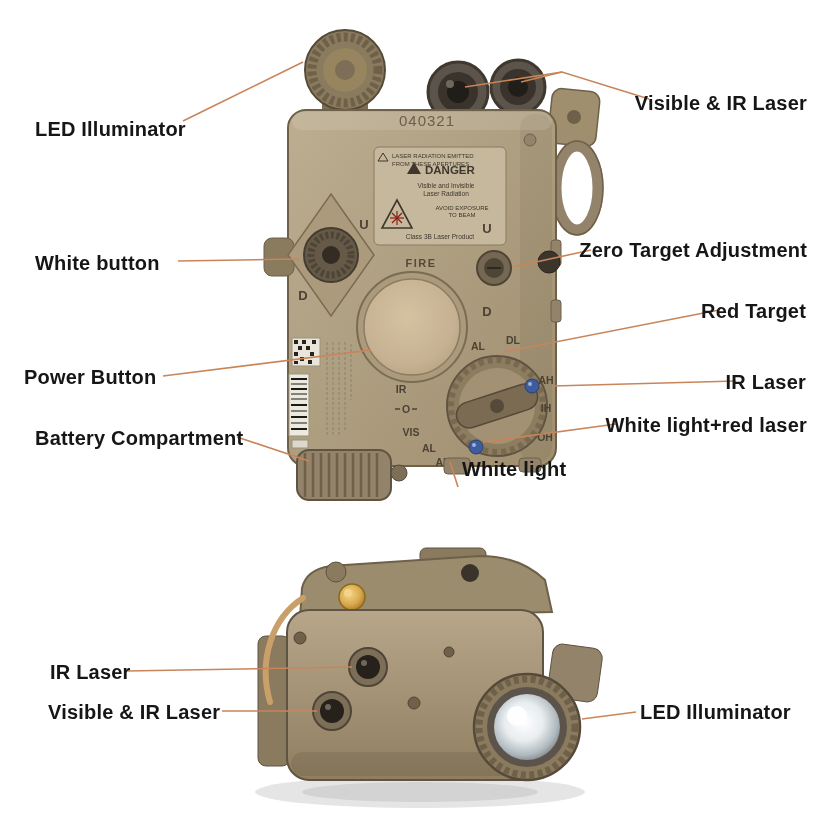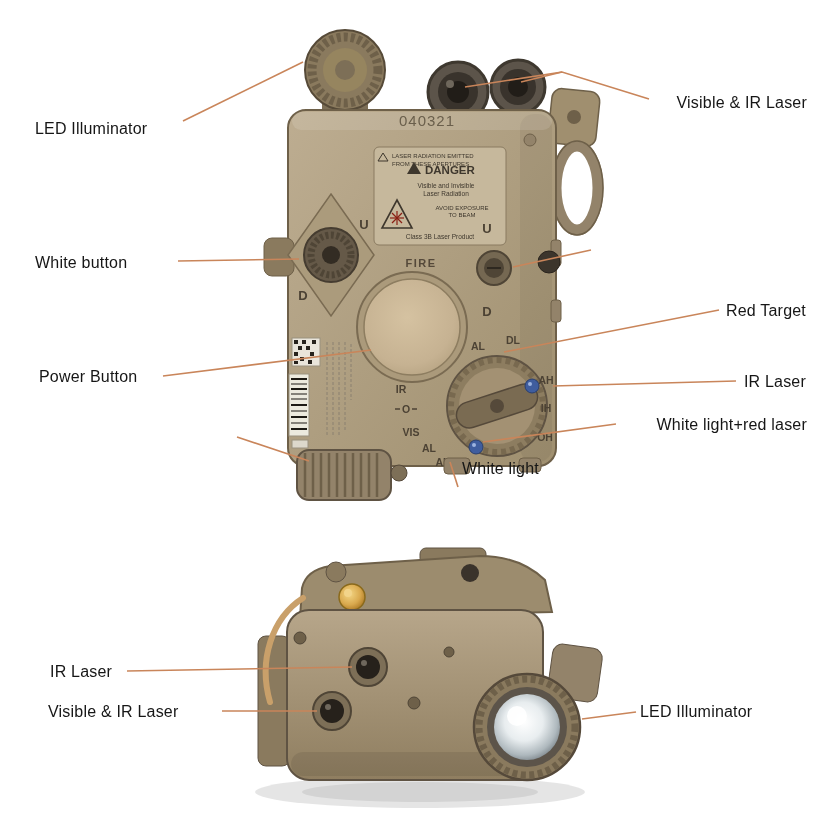--- a/index.html
+++ b/index.html
@@ -4,21 +4,21 @@
 <style>
   html,body{margin:0;padding:0;background:#ffffff;}
   .stage{
     position:relative;width:840px;height:840px;overflow:hidden;
     background:var(--background,#ffffff);
     font-family:"Liberation Sans",sans-serif;
   }
   svg.canvas{position:absolute;left:0;top:0;}
   svg text{font-family:"Liberation Sans",sans-serif;}
   .callout-label{
-    position:absolute;font-size:16px;font-weight:400;letter-spacing:.2px;
+    position:absolute;font-size:20px;font-weight:700;letter-spacing:.2px;
     color:var(--label-text,#161616);white-space:nowrap;transform:translateY(-50%);
   }
   .callout-line{stroke:var(--callout-line,#c9855a);stroke-width:1.6;fill:none;}
   .engrave{fill:#4c4234;font-weight:bold;}
   .mode{font-size:10.5px;}
   .ud{font-size:13px;}
   .tiny{fill:#3e372d;}
 </style>
 </head>
 <body>
@@ -270,21 +270,23 @@
     <line class="callout-line" x1="450" y1="462" x2="458" y2="487"></line>
     <line class="callout-line" x1="127" y1="671" x2="352" y2="667"></line>
     <line class="callout-line" x1="222" y1="711" x2="317" y2="711"></line>
     <line class="callout-line" x1="636" y1="712" x2="582" y2="719"></line>
   </g>
 </svg>
 
   <div class="callout-label" style="left:35px;top:129px">LED Illuminator</div>
   <div class="callout-label" style="right:33px;top:103px">Visible &amp; IR Laser</div>
   <div class="callout-label" style="left:35px;top:263px">White button</div>
+  <div class="callout-label" style="right:33px;top:250px">Zero Target Adjustment</div>
   <div class="callout-label" style="right:34px;top:311px">Red Target</div>
-  <div class="callout-label" style="left:39px;top:377px">Power Button</div>
+  <div class="callout-label" style="left:24px;top:377px">Power Button</div>
   <div class="callout-label" style="right:34px;top:382px">IR Laser</div>
+  <div class="callout-label" style="left:35px;top:438px">Battery Compartment</div>
   <div class="callout-label" style="right:33px;top:425px">White light+red laser</div>
   <div class="callout-label" style="left:462px;top:469px">White light</div>
   <div class="callout-label" style="left:50px;top:672px">IR Laser</div>
   <div class="callout-label" style="left:48px;top:712px">Visible &amp; IR Laser</div>
   <div class="callout-label" style="left:640px;top:712px">LED Illuminator</div>
 </div>
 
 </body></html>

